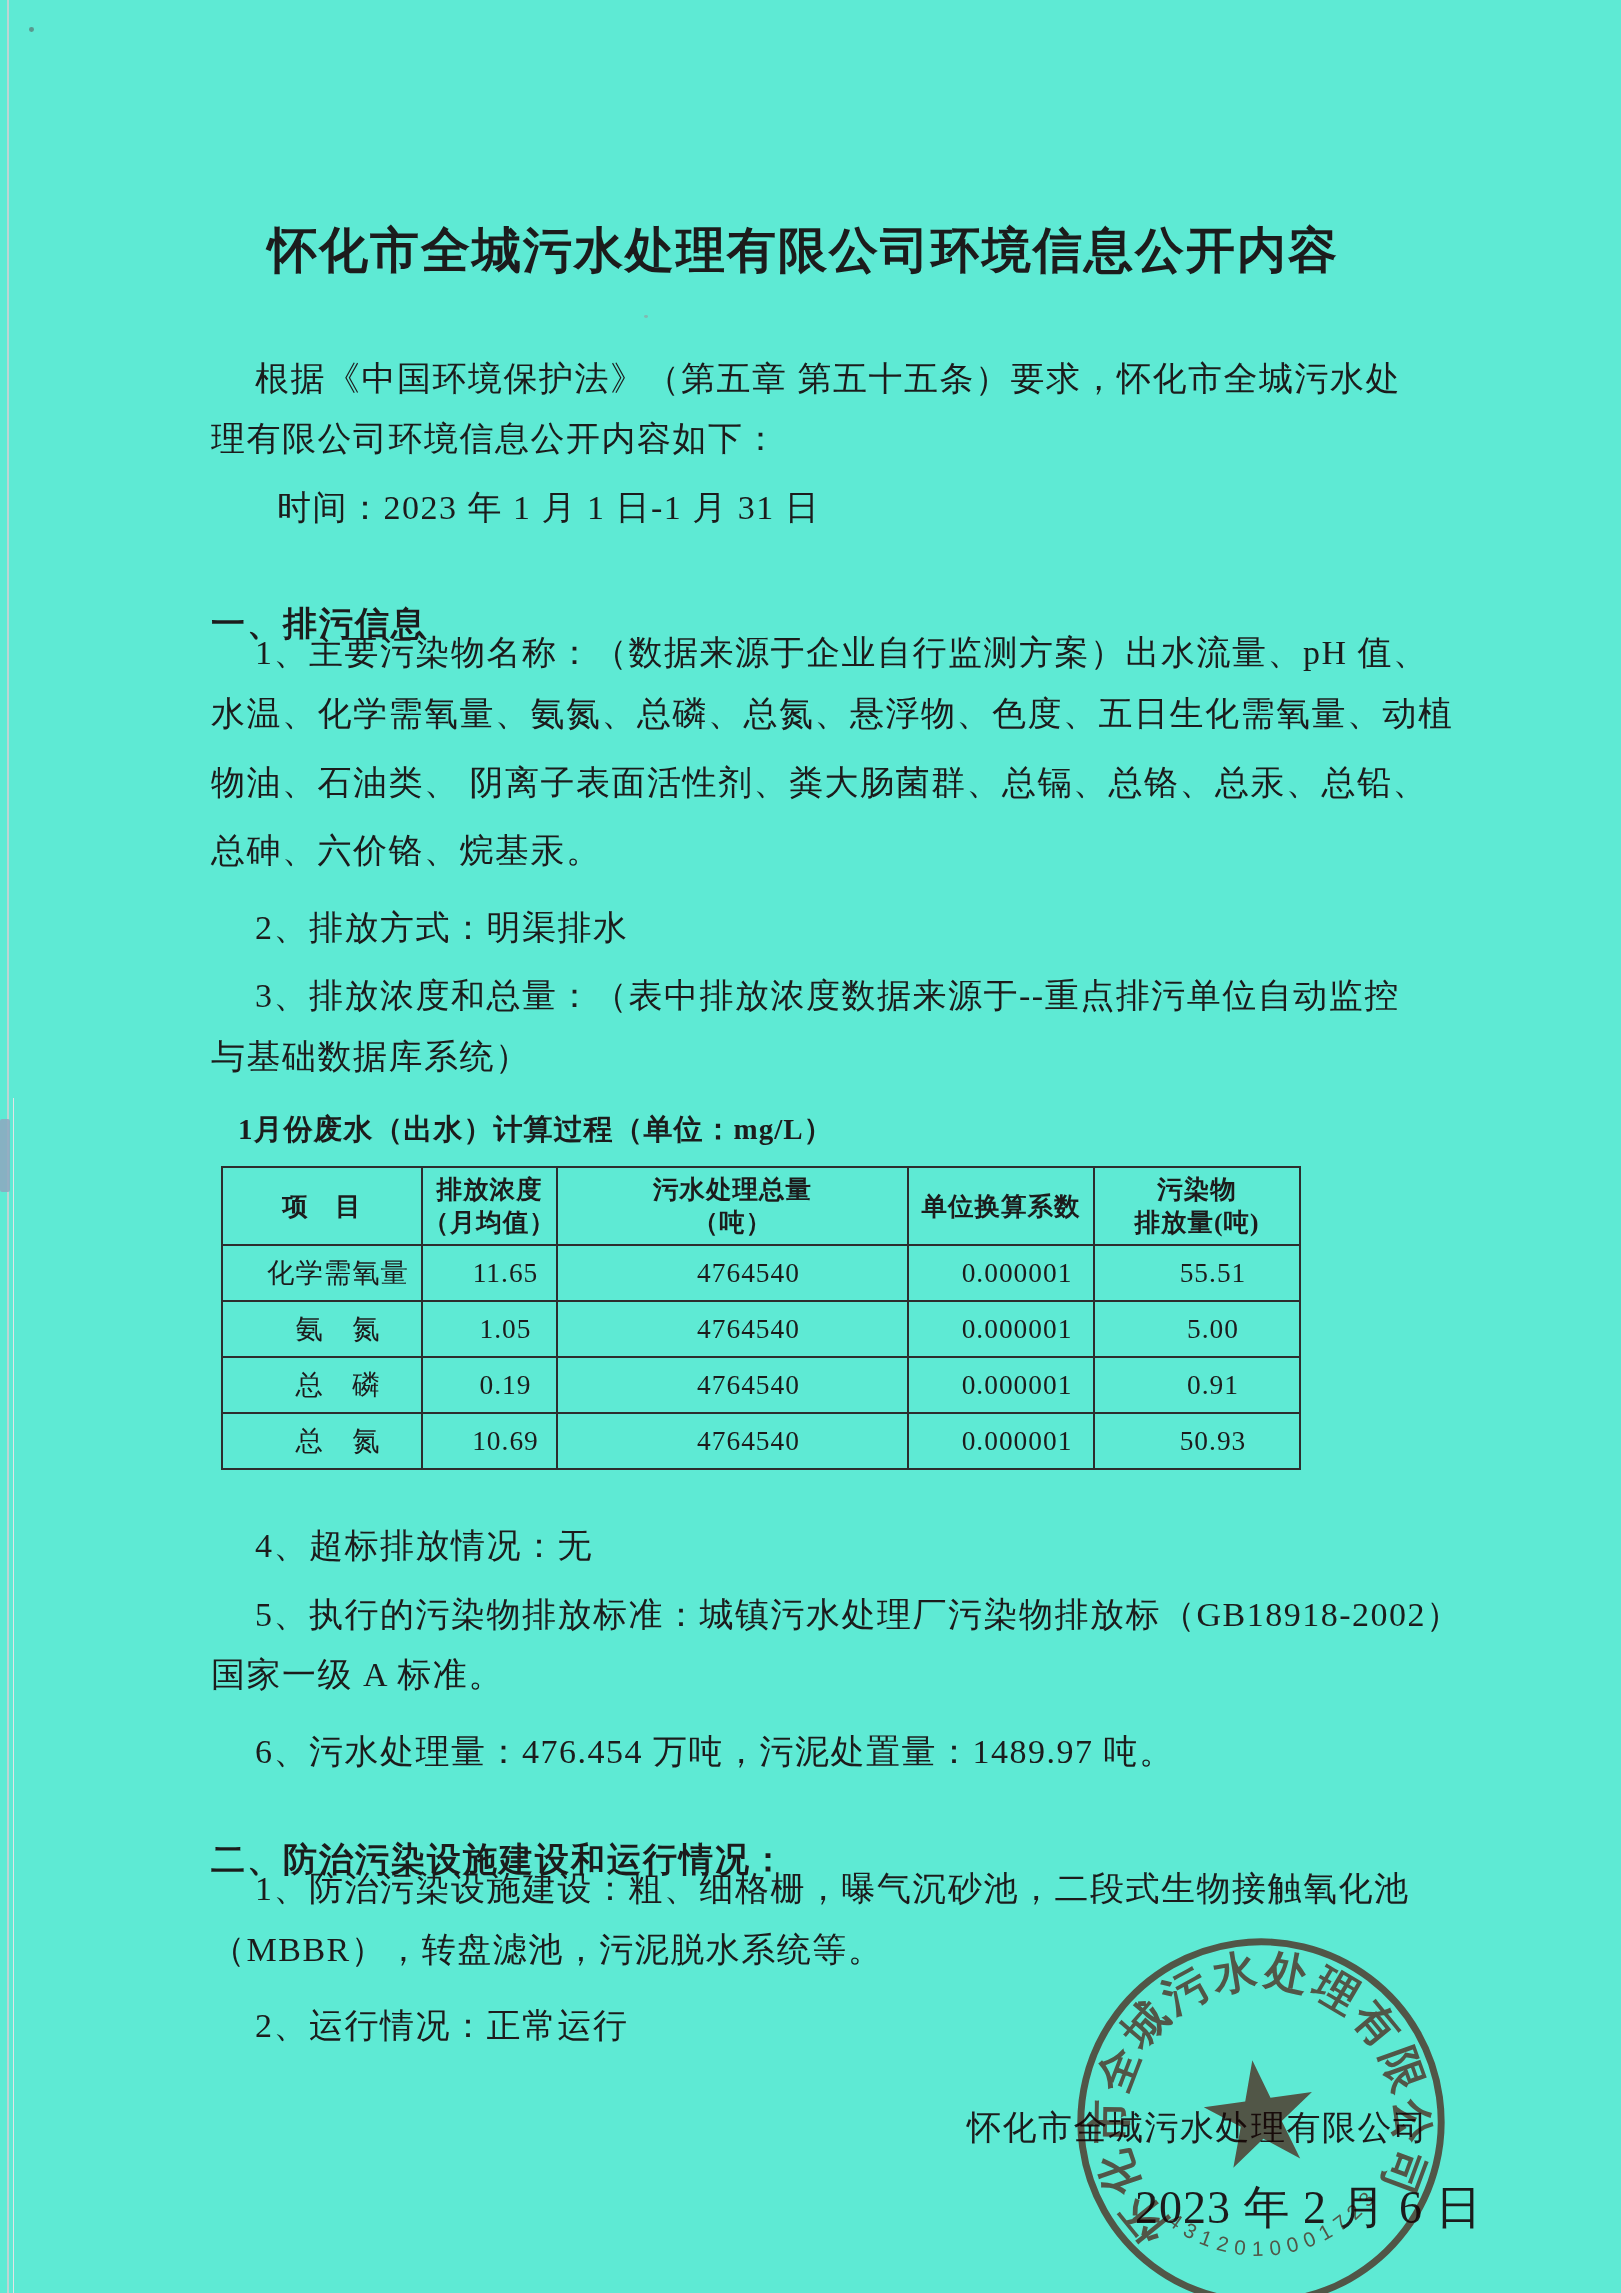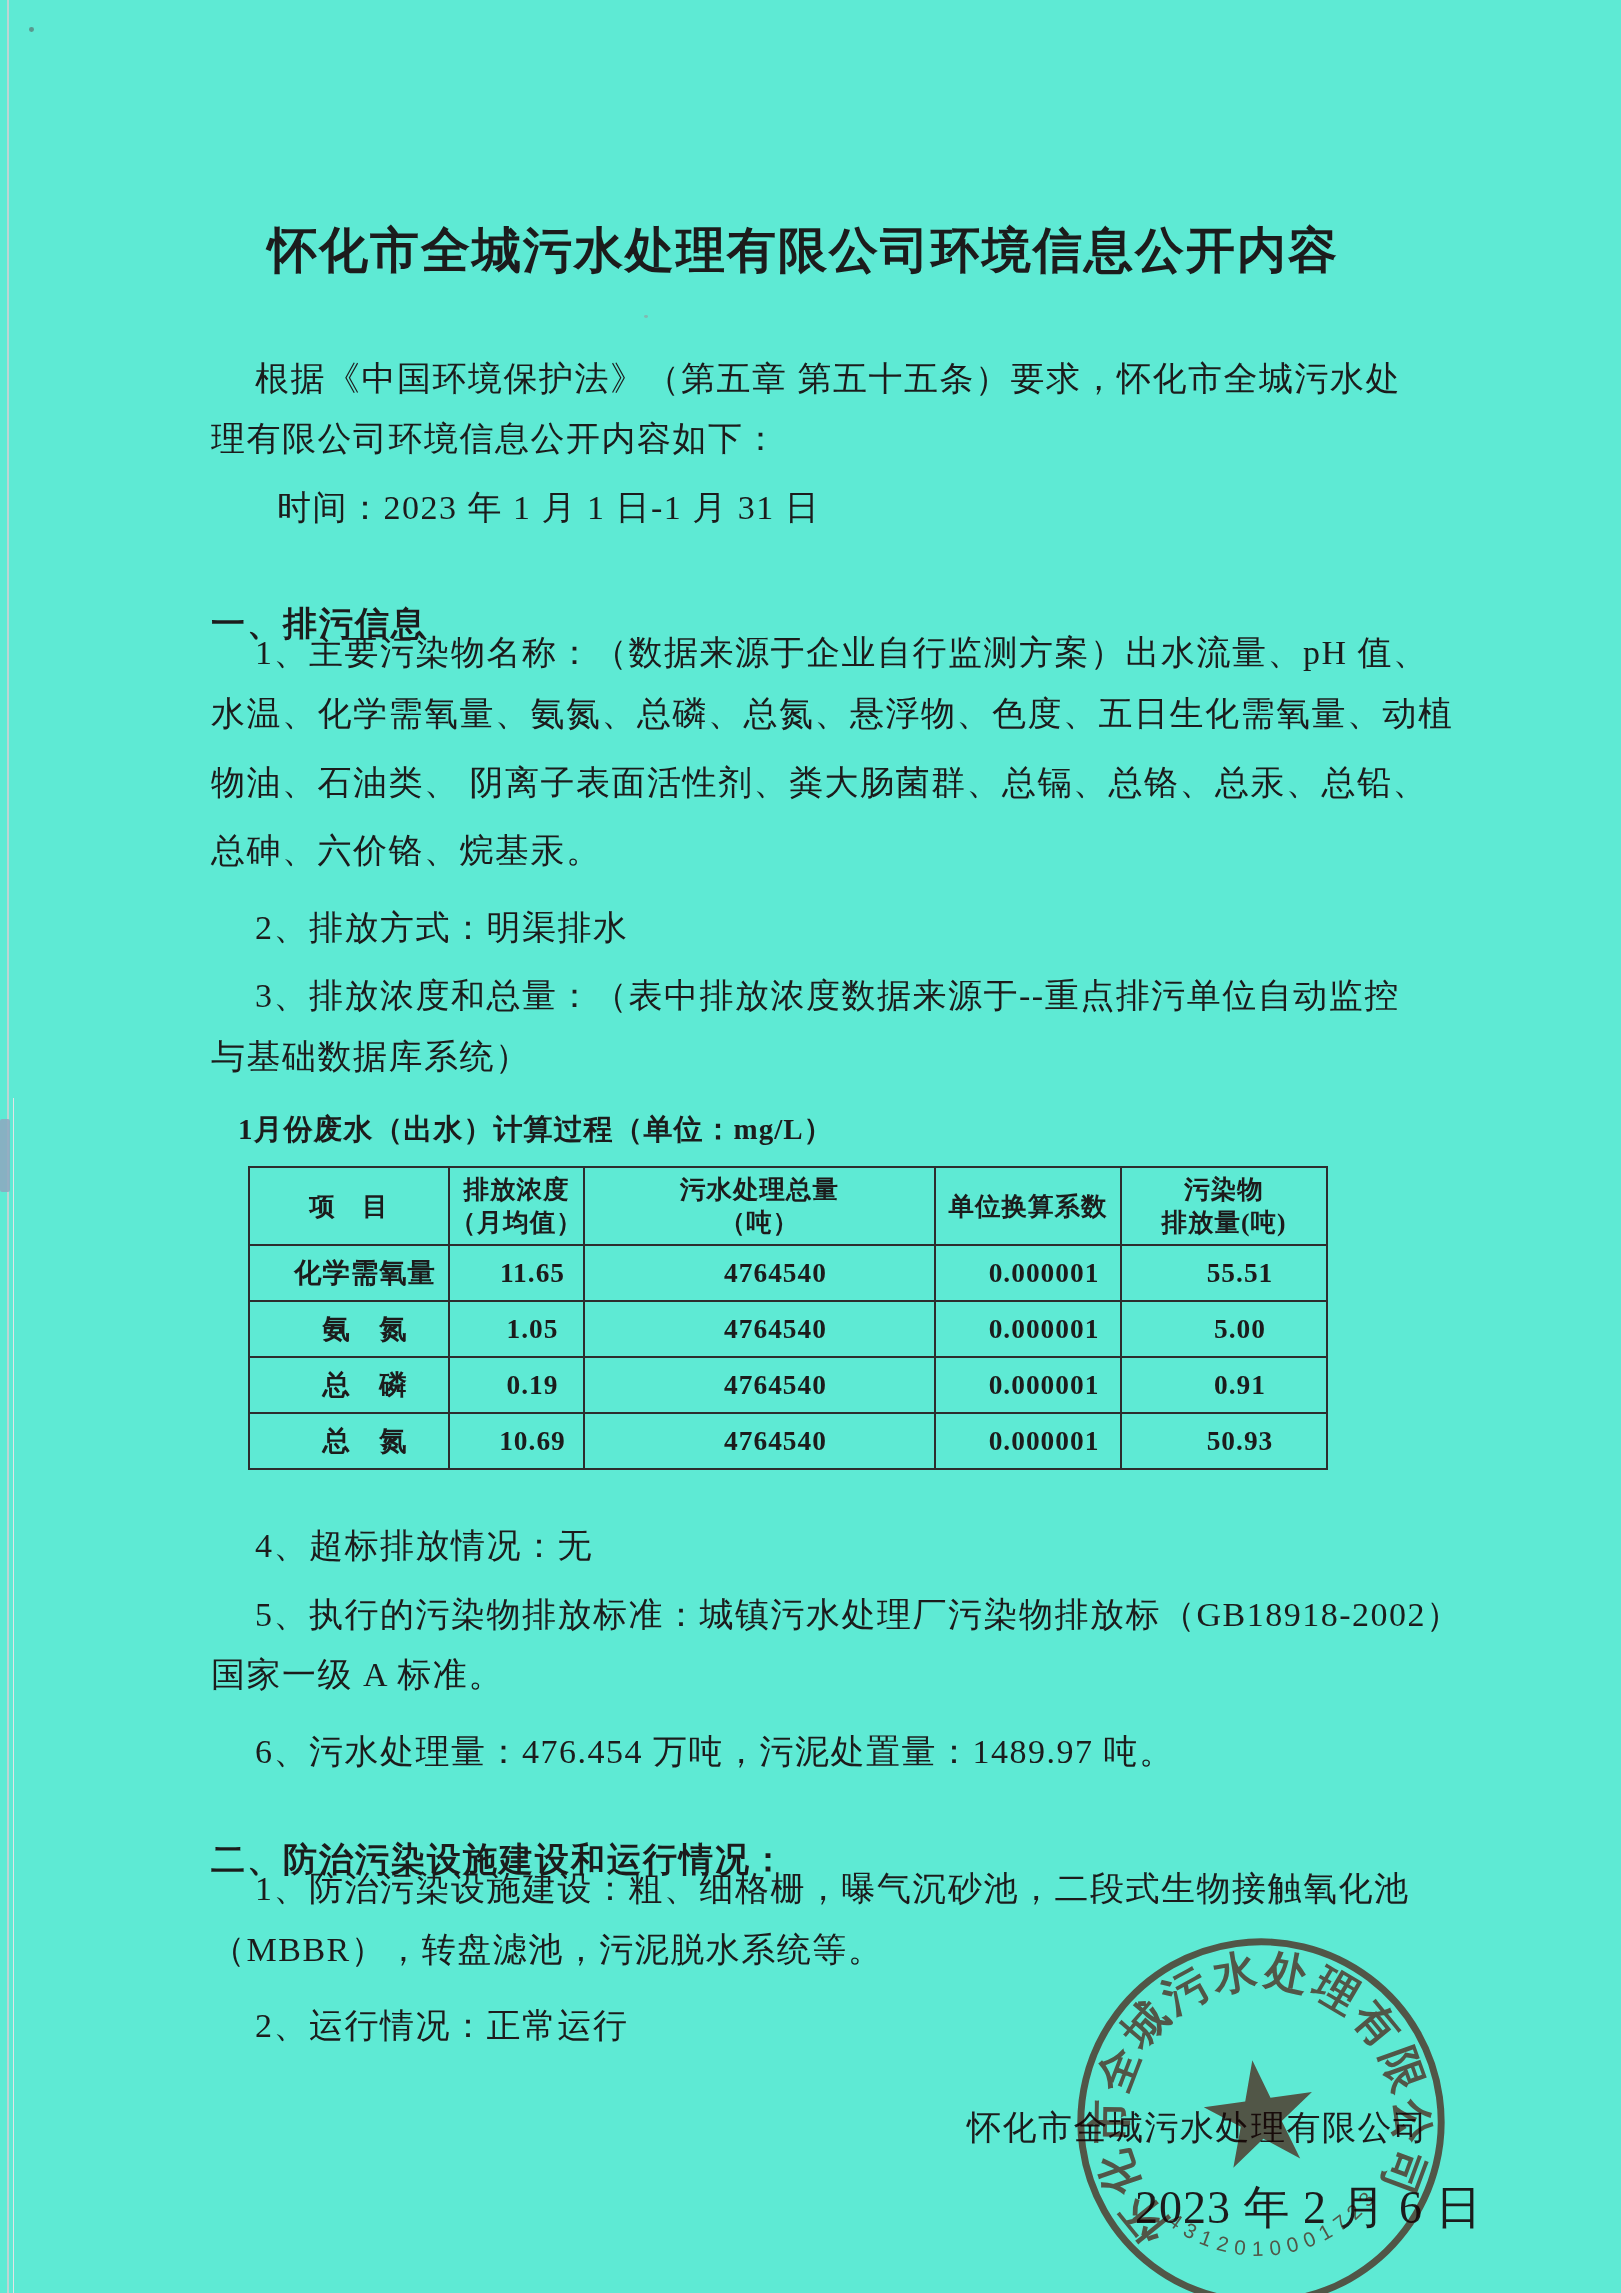--- a/index.html
+++ b/index.html
@@ -34,31 +34,31 @@
   }
   .ind1{padding-left:44px;margin-top:8px;}
   .ind2{padding-left:66px;}
   .bold{font-weight:bold;letter-spacing:2px;margin-top:47px;}
 
   .tbl-caption{
     position:absolute;left:238px;top:1110px;width:1078px;
     font-size:29px;font-weight:bold;letter-spacing:1px;
   }
   table.data{
-    position:absolute;left:248px;top:1166px;width:1078px;
+    position:absolute;left:221px;top:1166px;width:1078px;
     border-collapse:collapse;table-layout:fixed;
     font-size:27.4px;
     border-radius:10px;
   }
   table.data th,table.data td{
     border:2px solid #2d2d2d;text-align:center;vertical-align:middle;
     padding:0;letter-spacing:1px;
   }
   table.data th{height:76px;font-size:25.5px;font-weight:bold;line-height:33px;}
-  table.data td{height:54px;font-weight:bold;padding-left:32px;}
+  table.data td{height:54px;font-weight:normal;padding-left:32px;}
   .hl2{display:block;}
 
   .signature{
     position:absolute;left:967px;top:2105px;
     font-size:34px;letter-spacing:1.5px;white-space:nowrap;
   }
   .sign-date{
     position:absolute;left:1135px;top:2177px;
     font-size:46px;letter-spacing:1px;white-space:nowrap;
   }

